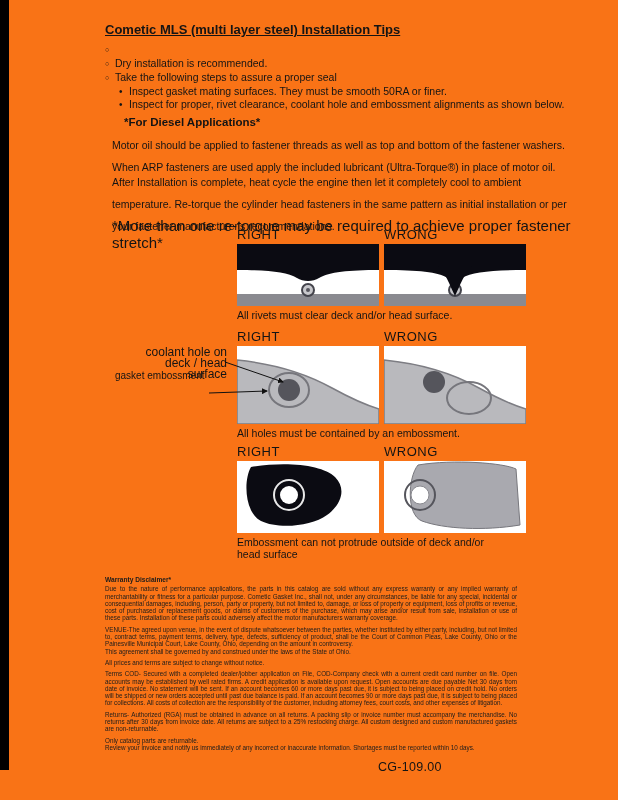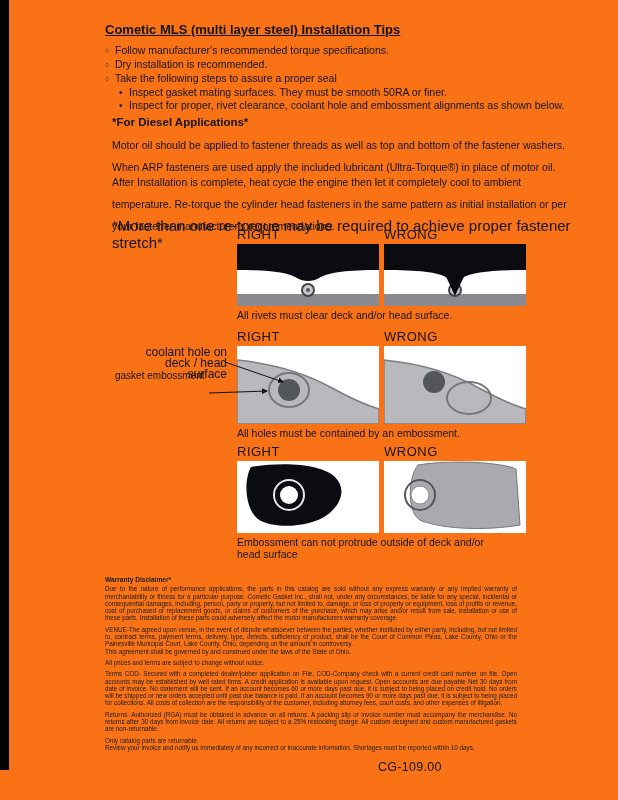--- a/index.html
+++ b/index.html
@@ -17,21 +17,21 @@
     font-size:13px; font-weight:bold; text-decoration:underline;
   }
 
   .tips { position:absolute; left:105px; top:44px; width:470px; font-size:10.5px; }
   .tip-line { display:flex; align-items:baseline; line-height:13px; }
   .tip-line .b1 { font-size:7px; width:10px; flex:0 0 10px; position:relative; top:-1px; }
   .sub { margin-left:14px; }
   .sub .b2 { font-size:10px; width:10px; flex:0 0 10px; }
 
   .diesel-heading {
-    position:absolute; left:112px; top:116px;
+    position:absolute; left:124px; top:116px;
     font-size:11.5px; font-weight:bold;
   }
   .para { position:absolute; left:112px; width:458px; font-size:10.5px; line-height:22px; }
   .p1 { top:134px; }
   .p2 { top:171px; }
   .note { position:absolute; left:112px; top:217px; font-size:15px; }
 
   .diagrams { position:absolute; left:105px; top:228px; width:440px; }
   .diag-header { display:flex; margin-left:132px; }
   .diag-header .hdr { width:142px; margin-right:5px; text-align:left; font-size:13px; letter-spacing:0.5px; line-height:14px; }
@@ -58,21 +58,20 @@
 <body>
 
 <div class="page">
   <div class="leftbar"></div>
 
   <h1 class="title">Cometic MLS (multi layer steel) Installation Tips</h1>
 
   <div class="tips">
     <div class="tip-line">
       <span class="b1">○</span>
-      <span>Follow manufacturer's recommended torque specifications.</span>
     </div>
     <div class="tip-line">
       <span class="b1">○</span>
       <span>Dry installation is recommended.</span>
     </div>
     <div class="tip-line">
       <span class="b1">○</span>
       <span>Take the following steps to assure a proper seal</span>
     </div>
     <div class="tip-line sub">

